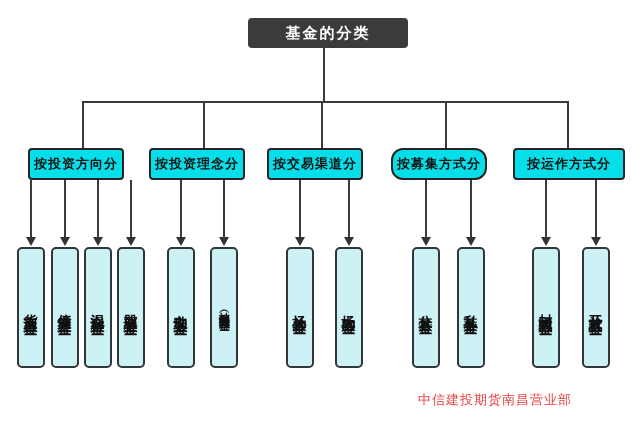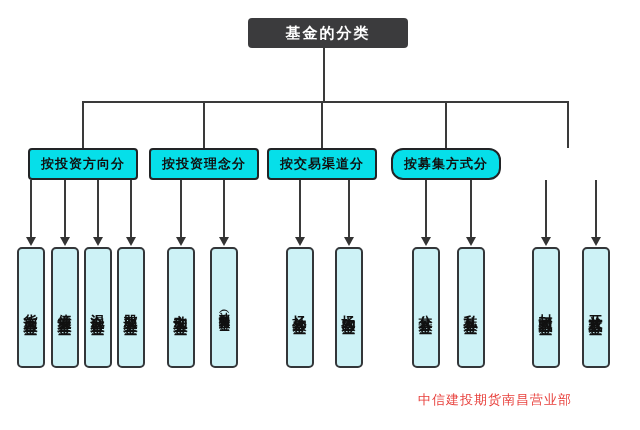--- a/index.html
+++ b/index.html
@@ -18,21 +18,21 @@
   
   .line{position:absolute;background:#3a3a3a;}
   
   .arrow-head{
     position:absolute;width:0;height:0;
     border-left:5px solid transparent;border-right:5px solid transparent;
     border-top:9px solid #333333;
   }
   
   .branch{
-    position:absolute;top:148px;height:32px;width:110px;
+    position:absolute;top:148px;height:32px;width:96px;
     background:#06dfe9;border:2px solid #222426;border-radius:4px;
     box-sizing:border-box;
     display:flex;align-items:center;justify-content:center;
     color:#111111;font-size:13px;font-weight:bold;letter-spacing:1px;
   }
   
   .leaf{
     position:absolute;top:247px;height:121px;width:28px;
     background:#cdf2f6;border:2px solid #333639;border-radius:5px;
     box-sizing:border-box;
@@ -73,20 +73,23 @@
     <span>按投资方向分</span>
   </div>
   <div class="branch" style="left:267px;">
     <span>按交易渠道分</span>
   </div>
   <div class="branch" style="left:149px;">
     <span>按投资理念分</span>
   </div>
   <div class="branch" style="left:391px;border-radius:12px;">
     <span>按募集方式分</span>
+  </div>
+  <div class="branch" style="left:513px;width:112px;">
+    <span>按运作方式分</span>
   </div>
 
   <div class="line" style="left:30px;top:180px;width:2px;height:58px;"></div>
   <div class="arrow-head" style="left:26px;top:237px;"></div>
   <div class="line" style="left:64px;top:180px;width:2px;height:58px;"></div>
   <div class="arrow-head" style="left:60px;top:237px;"></div>
   <div class="line" style="left:97px;top:180px;width:2px;height:58px;"></div>
   <div class="arrow-head" style="left:93px;top:237px;"></div>
   <div class="line" style="left:130px;top:180px;width:2px;height:58px;"></div>
   <div class="arrow-head" style="left:126px;top:237px;"></div>

